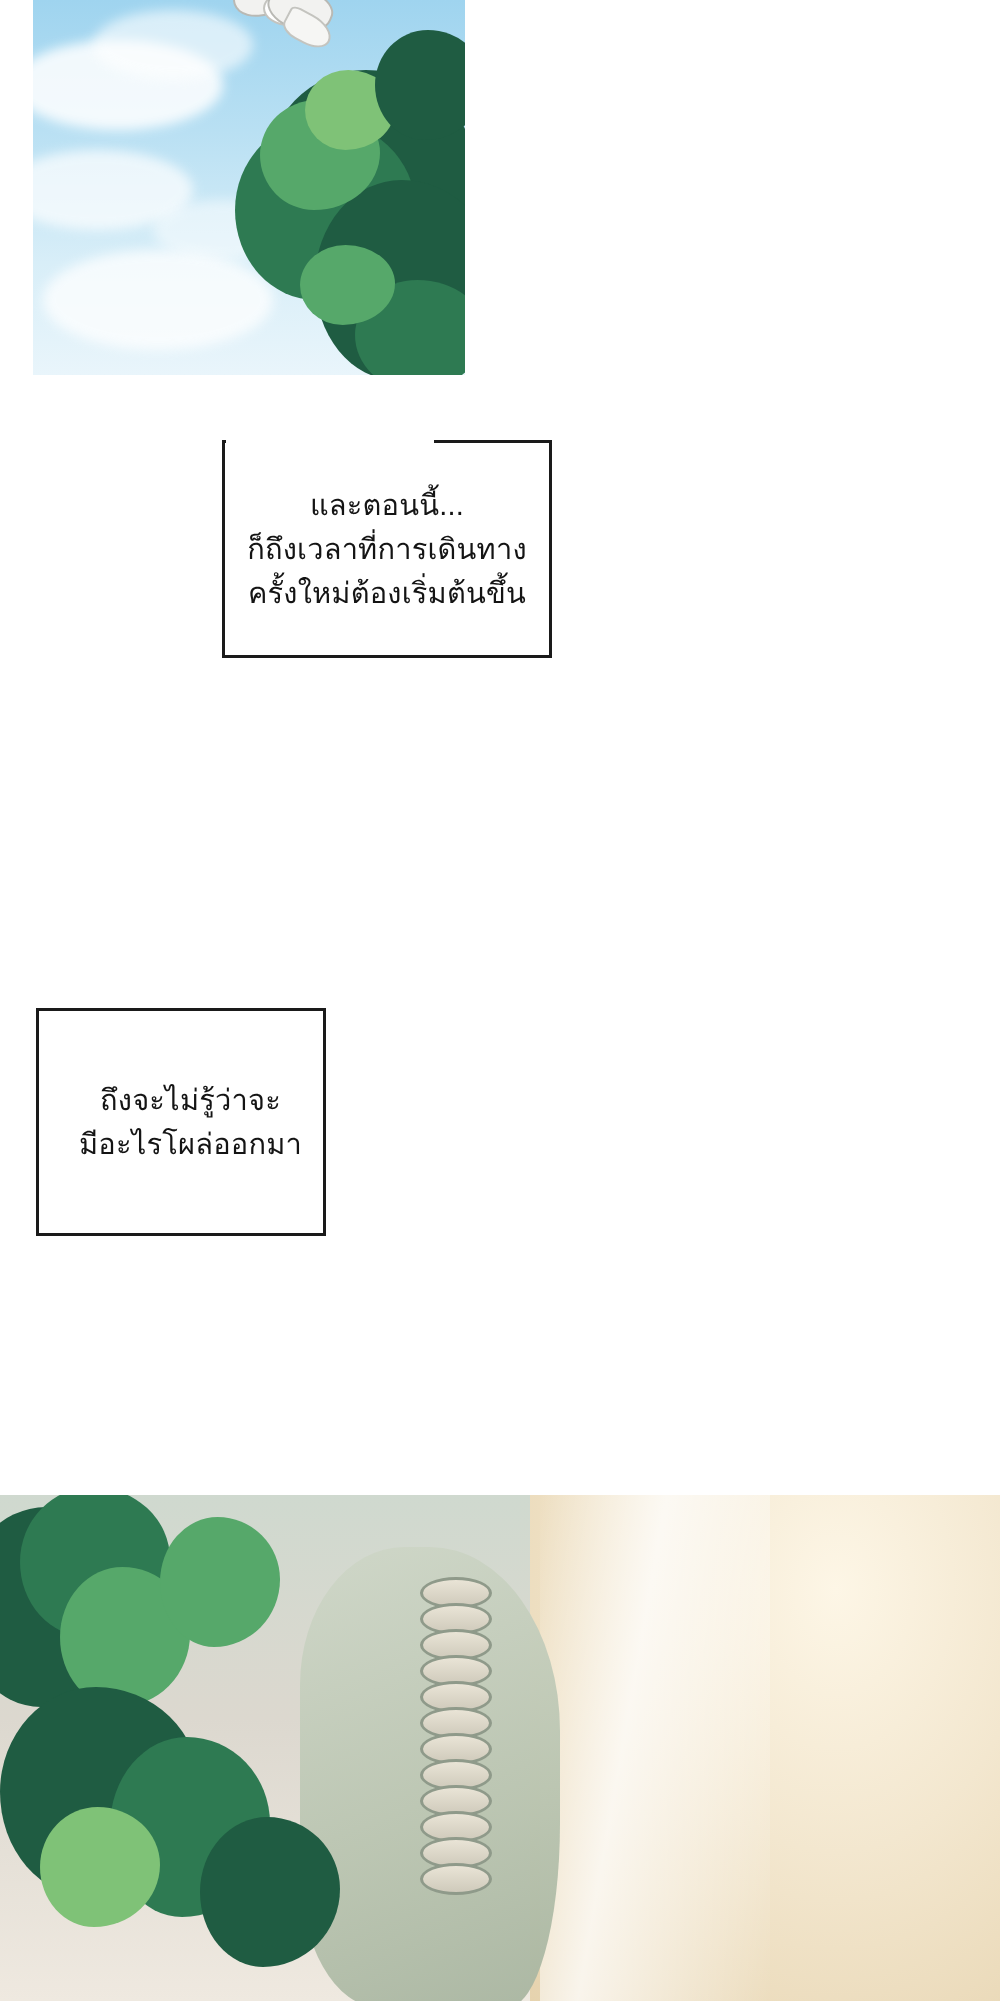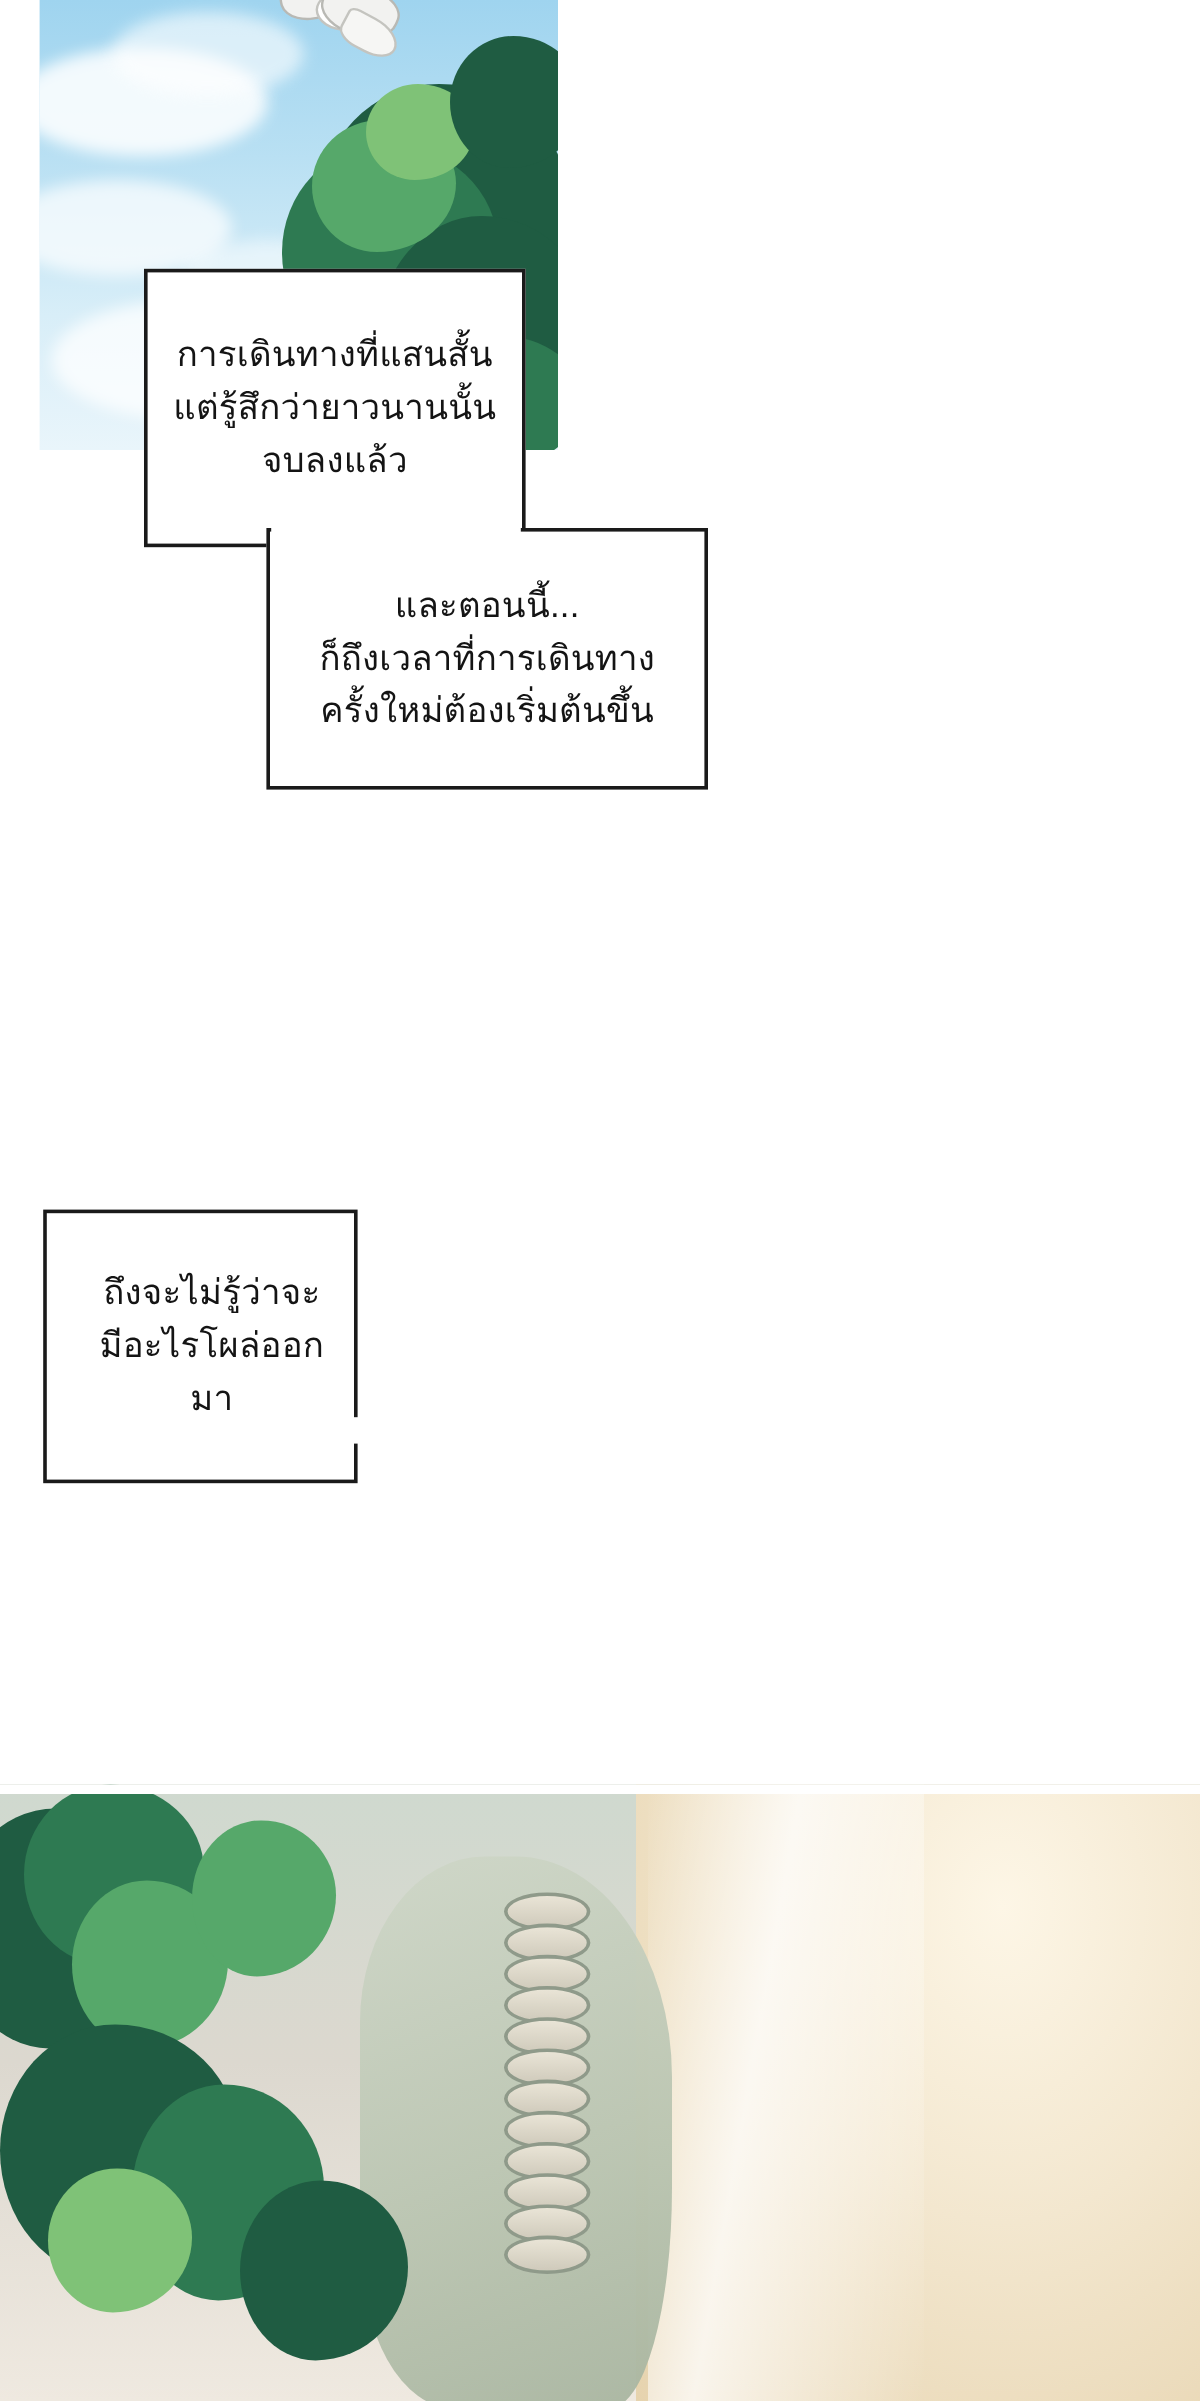--- a/index.html
+++ b/index.html
@@ -100,23 +100,23 @@
     font-size: 29px;
     line-height: 1.52;
     letter-spacing: .2px;
     padding: 0 14px;
     white-space: pre-line;
   }
 
   
   .b1 { left: 120px;  top: 224px;  width: 318px; height: 232px; }
   
-  .b2 { left: 222px;  top: 440px;  width: 368px; height: 218px; }
-  
-  .b3 { left: 36px;   top: 1008px; width: 262px; height: 228px; padding-left: 19px; }
+  .b2 { left: 222px;  top: 440px;  width: 330px; height: 218px; }
+  
+  .b3 { left: 36px;   top: 1008px; width: 290px; height: 228px; padding-left: 19px; }
   
   .b4 { left: 137px;  top: 1184px; width: 380px; height: 268px; }
 
   
   .merge {
     position: absolute;
     background: #ffffff;
   }
 
   
@@ -188,25 +188,20 @@
     </div>
 
     <div class="bird">
       <div class="wing w1"></div>
       <div class="body"></div>
       <div class="wing w2"></div>
       <div class="tail"></div>
     </div>
   </div>
 
-  <div class="bubble b1">
-    <div class="lines">การเดินทางที่แสนสั้น
-แต่รู้สึกว่ายาวนานนั้น
-จบลงแล้ว</div>
-  </div>
   <div class="bubble b2">
     <div class="lines">และตอนนี้...
 ก็ถึงเวลาที่การเดินทาง
 ครั้งใหม่ต้องเริ่มต้นขึ้น</div>
   </div>
 
   <div class="merge" style="left:226px; top:437px; width:208px; height:22px;"></div>
 
   <div class="bubble b3">
     <div class="lines">ถึงจะไม่รู้ว่าจะ

